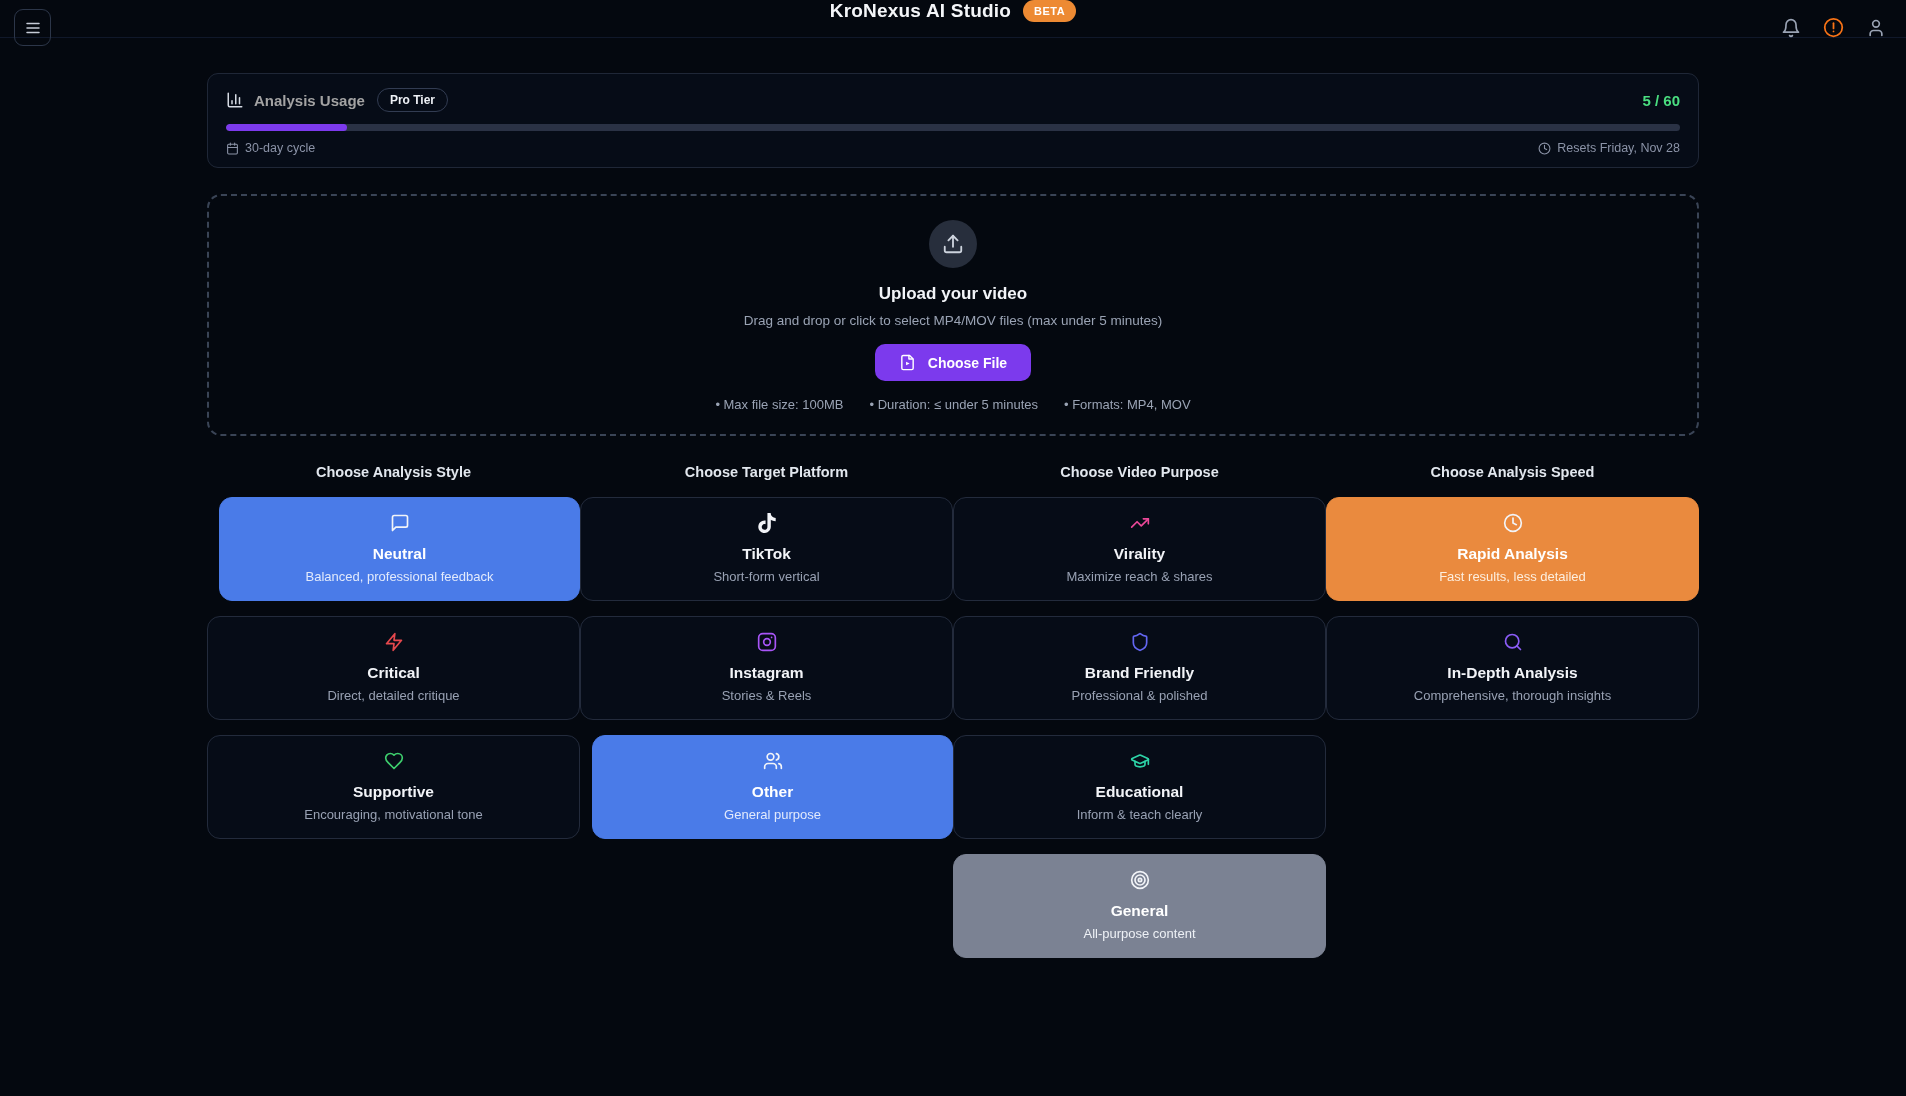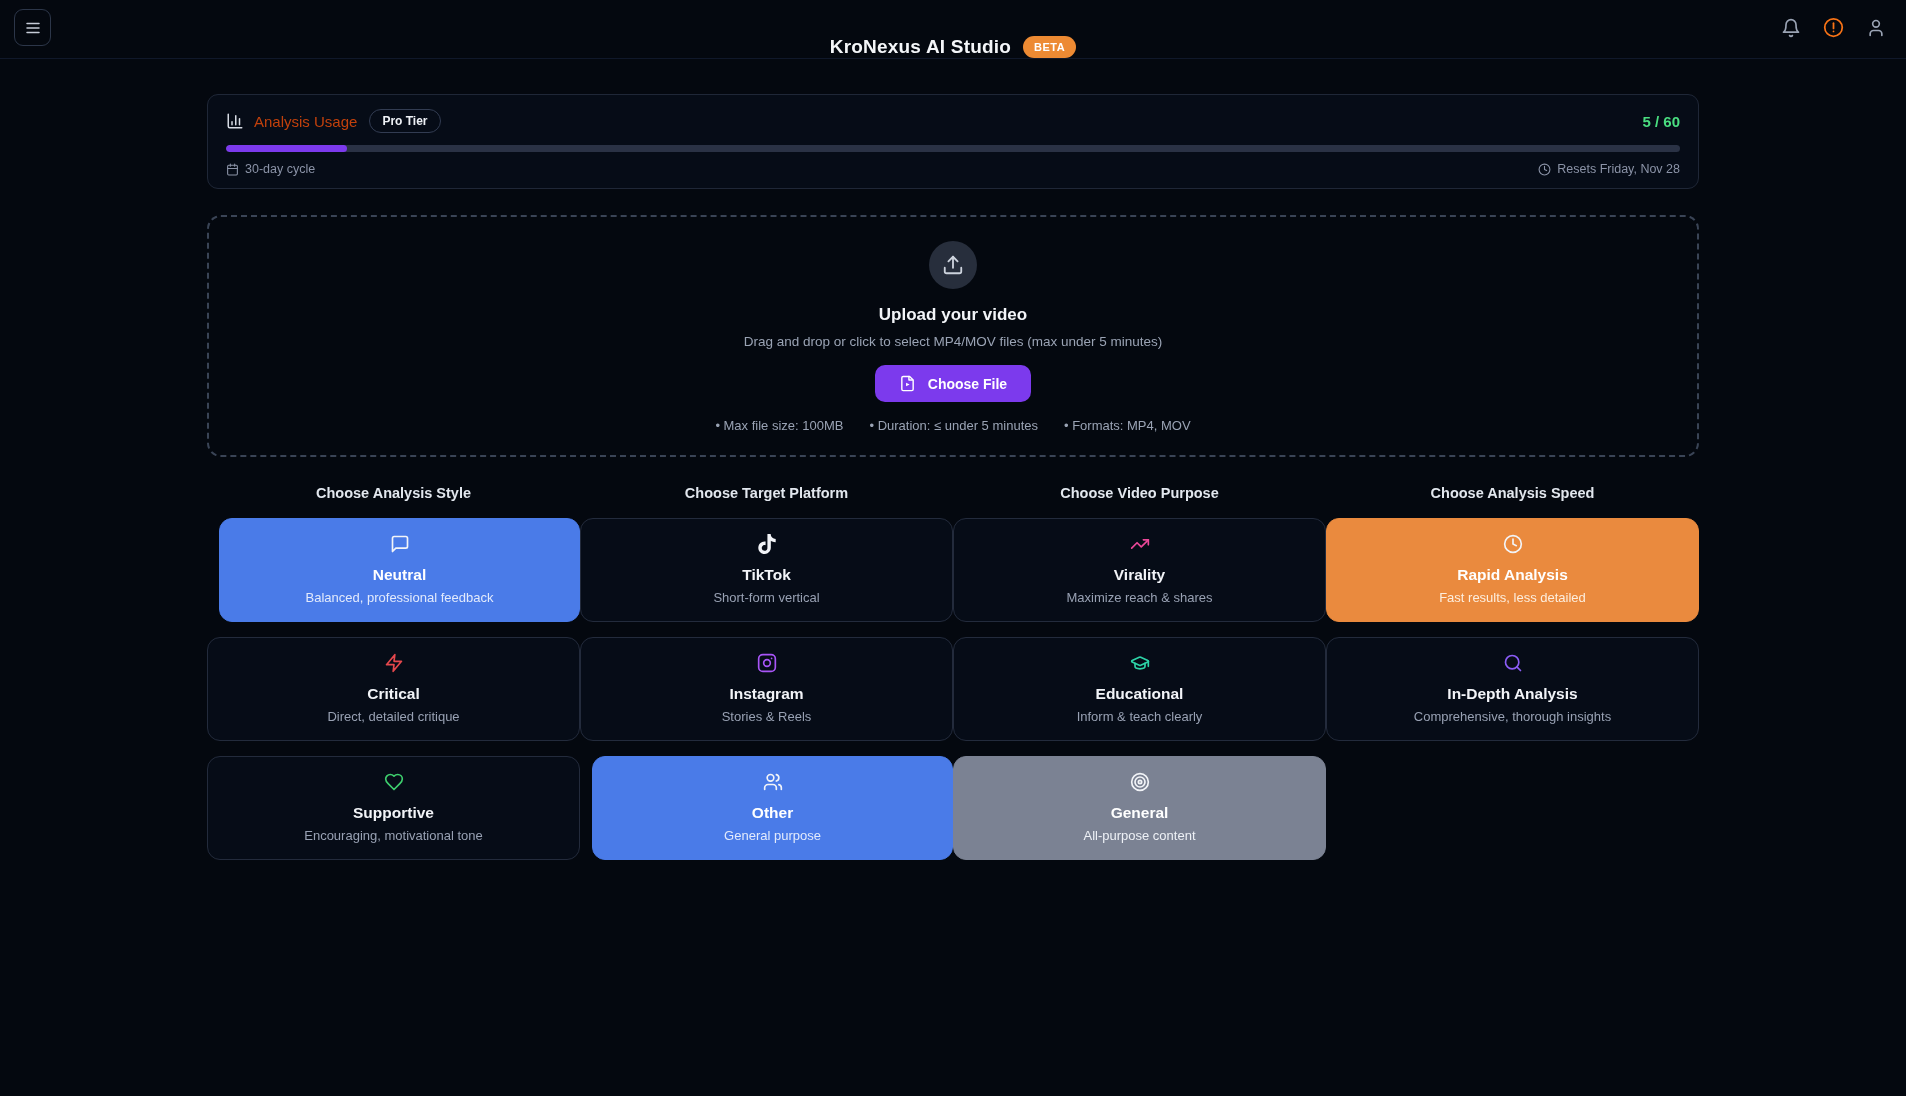--- a/index.html
+++ b/index.html
@@ -8,22 +8,22 @@
     background:#04080f;
     font-family:"Liberation Sans", sans-serif;
     color:#e8ecf2;
     overflow:hidden;
   }
   svg { display:block; }
   .i { fill:none; stroke:currentColor; stroke-width:2; stroke-linecap:round; stroke-linejoin:round; }
 
   
   .header {
-    position:relative; height:59px;
-    display:flex; align-items:flex-end;
+    position:relative; height:38px;
+    display:flex; align-items:flex-start;
     border-bottom:1px solid #10182a;
     background:#04080f;
   }
   .menu-btn {
     position:absolute; left:14px; top:9px;
     width:37px; height:37px;
     border:1px solid #2c3649; border-radius:9px;
     background:transparent; color:#c6ccd8;
     display:flex; align-items:center; justify-content:center;
     cursor:pointer;
@@ -48,21 +48,21 @@
 
   
   .usage-card {
     background:#060c17;
     border:1px solid #1f2737;
     border-radius:11px;
     padding:14px 18px 12px 18px;
     margin-bottom:26px;
   }
   .usage-top { display:flex; align-items:center; }
-  .usage-title { font-size:15px; font-weight:400; color:#c2410c; margin-left:10px; }
+  .usage-title { font-size:15px; font-weight:700; color:#a3a3a3; margin-left:10px; }
   .tier-badge {
     margin-left:12px; font-size:12px; font-weight:700; color:#eef1f6;
     border:1px solid #323c52; border-radius:999px; padding:4px 12px;
   }
   .usage-count { margin-left:auto; font-size:15px; font-weight:700; color:#4ade80; }
   .usage-icon { color:#d6dbe4; }
   .progress-track {
     margin-top:12px; height:7px; border-radius:999px; background:#2a3245; overflow:hidden;
   }
   .progress-fill { height:100%; border-radius:999px; background:#7c3aed; }
@@ -319,20 +319,29 @@
         <div class="card-icon ic-pink">
           <svg class="i" width="20" height="20" viewBox="0 0 24 24">
               <polyline points="22 7 13.5 15.5 8.5 10.5 2 17"></polyline>
               <polyline points="16 7 22 7 22 13"></polyline>
             </svg>
         </div>
         <div class="card-title">Virality</div>
         <div class="card-sub">Maximize reach &amp; shares</div>
       </div>
       <div class="option-card">
+        <div class="card-icon ic-indigo">
+          <svg class="i" width="20" height="20" viewBox="0 0 24 24">
+              <path d="M20 13c0 5-3.5 7.5-7.66 8.95a1 1 0 0 1-.67-.01C7.5 20.5 4 18 4 13V6a1 1 0 0 1 1-1c2 0 4.5-1.2 6.24-2.72a1 1 0 0 1 1.52 0C14.51 3.81 17 5 19 5a1 1 0 0 1 1 1z"></path>
+            </svg>
+        </div>
+        <div class="card-title">Brand Friendly</div>
+        <div class="card-sub">Professional &amp; polished</div>
+      </div>
+      <div class="option-card">
         <div class="card-icon ic-teal">
           <svg class="i" width="20" height="20" viewBox="0 0 24 24">
               <path d="M21.42 10.92a1 1 0 0 0-.02-1.84L12.83 5.18a2 2 0 0 0-1.66 0L2.6 9.08a1 1 0 0 0 0 1.83l8.57 3.91a2 2 0 0 0 1.66 0z"></path>
               <path d="M22 10v6"></path>
               <path d="M6 12.5V16a6 3 0 0 0 12 0v-3.5"></path>
             </svg>
         </div>
         <div class="card-title">Educational</div>
         <div class="card-sub">Inform &amp; teach clearly</div>
       </div>

